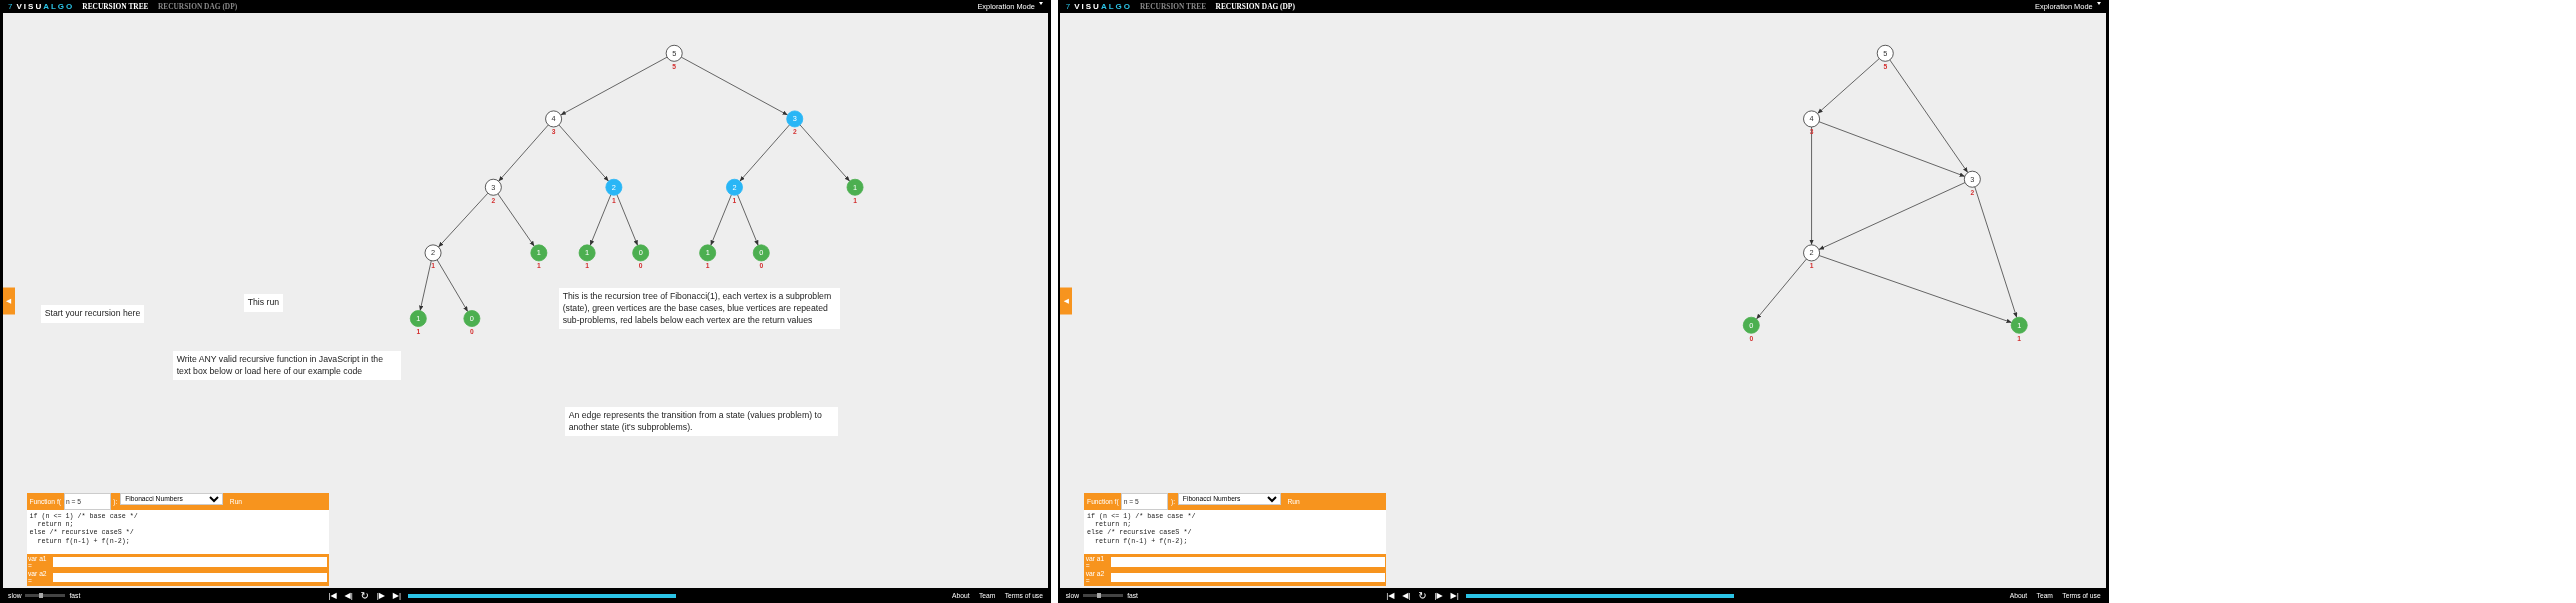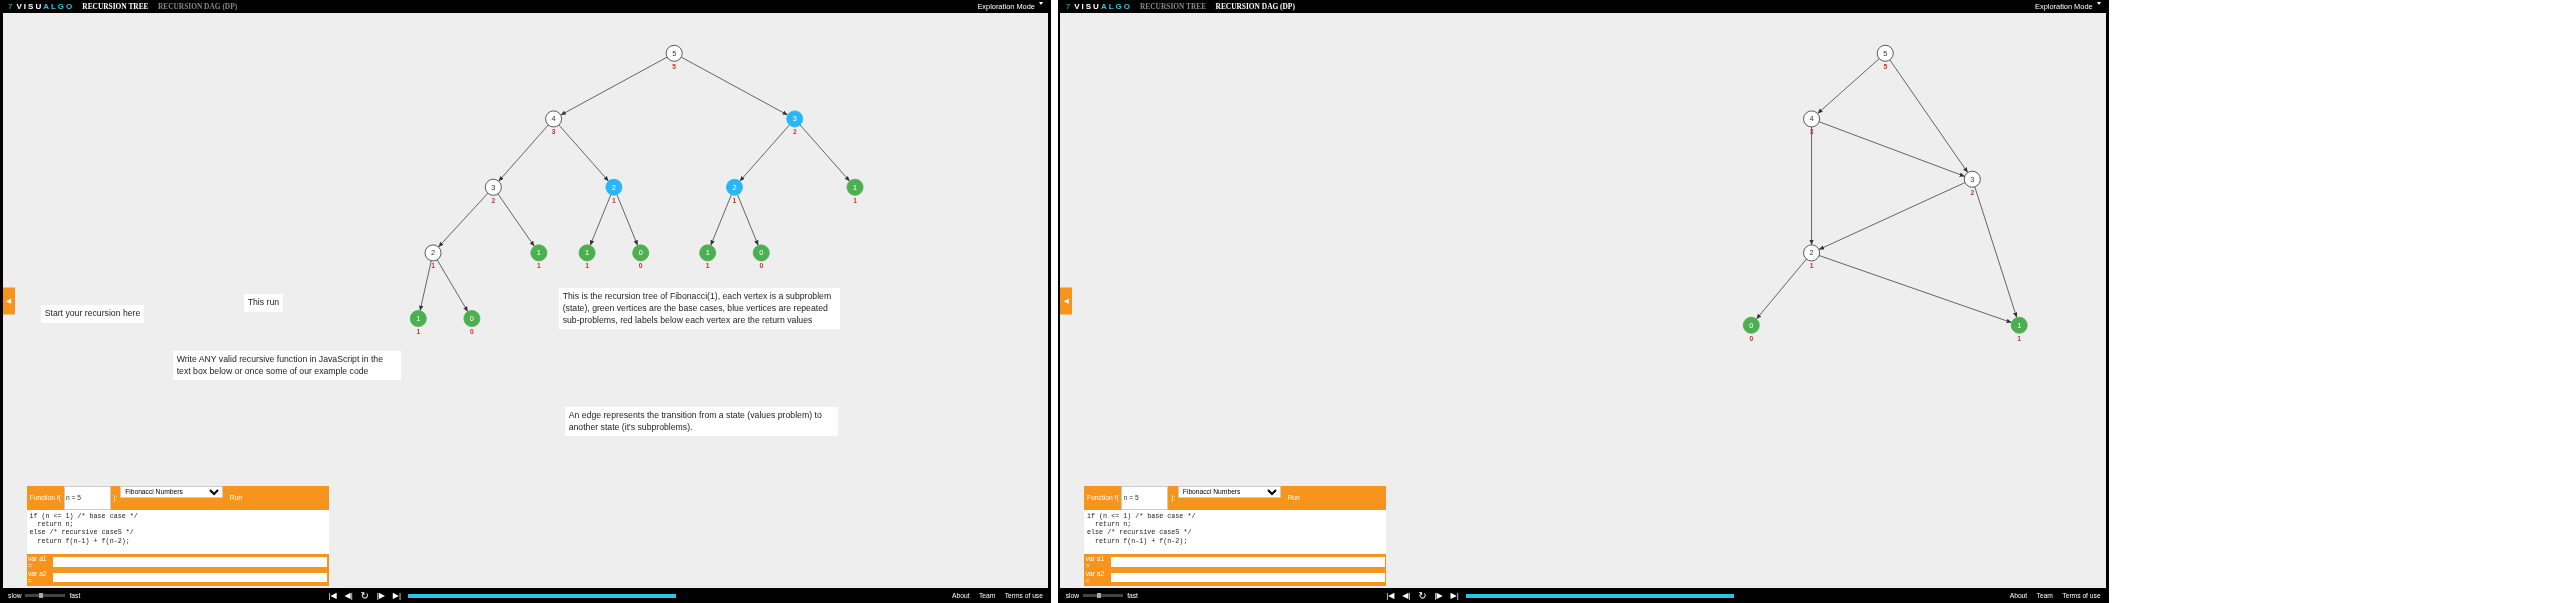--- a/index.html
+++ b/index.html
@@ -97,21 +97,21 @@
     font-size: 6.7px;
     padding: 2px 2.7px;
     display: flex;
     align-items: center;
   }
   .cb-input {
     font-size: 6.7px;
     color: #333;
     font-family: inherit;
   }
-  .cb-n { width: 47px; height: 24px; border: 0.7px solid #ccc; background: #fff; padding: 0 1.3px; }
+  .cb-n { width: 47px; height: 17px; border: 0.7px solid #ccc; background: #fff; padding: 0 1.3px; }
   .cb-select { width: 103px; height: 12px; border: 0.7px solid #ccc; background: #fff; font-size: 6.7px; }
   .cb-run {
     background: #f7941e;
     color: #fff;
     font-size: 6.7px;
     border: none;
     padding: 0 6.7px;
     cursor: pointer;
   }
   .cb-code {
@@ -274,21 +274,21 @@
           <g class="nd green" transform="translate(700,456)">
             <circle r="12" class="outer"></circle>
             <text class="lbl">0</text>
             <text class="ret" y="23">0</text>
           </g>
         </g>
     </svg>
 
     <div class="anno" style="left:38px;top:268px;margin-top:24px;">Start your recursion here</div>
     <div class="anno" style="left:241px;top:281px;">This run</div>
-    <div class="anno" style="left:170px;top:338px;max-width:228px;">Write ANY valid recursive function in JavaScript in the text box below or once some of our example code</div>
+    <div class="anno" style="left:170px;top:338px;max-width:228px;">Write ANY valid recursive function in JavaScript in the text box below or load here of our example code</div>
     <div class="anno" style="left:556px;top:275px;max-width:281px;">This is the recursion tree of Fibonacci(1), each vertex is a subproblem (state), green vertices are the base cases, blue vertices are repeated sub-problems, red labels below each vertex are the return values</div>
     <div class="anno" style="left:562px;top:394px;max-width:273px;">An edge represents the transition from a state (values problem) to another state (it's subproblems).</div>
 
     <div class="nav-stub">◀</div>
 
     <div class="control-box">
       <div class="cb-row1">
         <span class="cb-label">Function f(</span>
         <input class="cb-input cb-n" value="n = 5" style="">
         <span class="cb-label">):</span>

